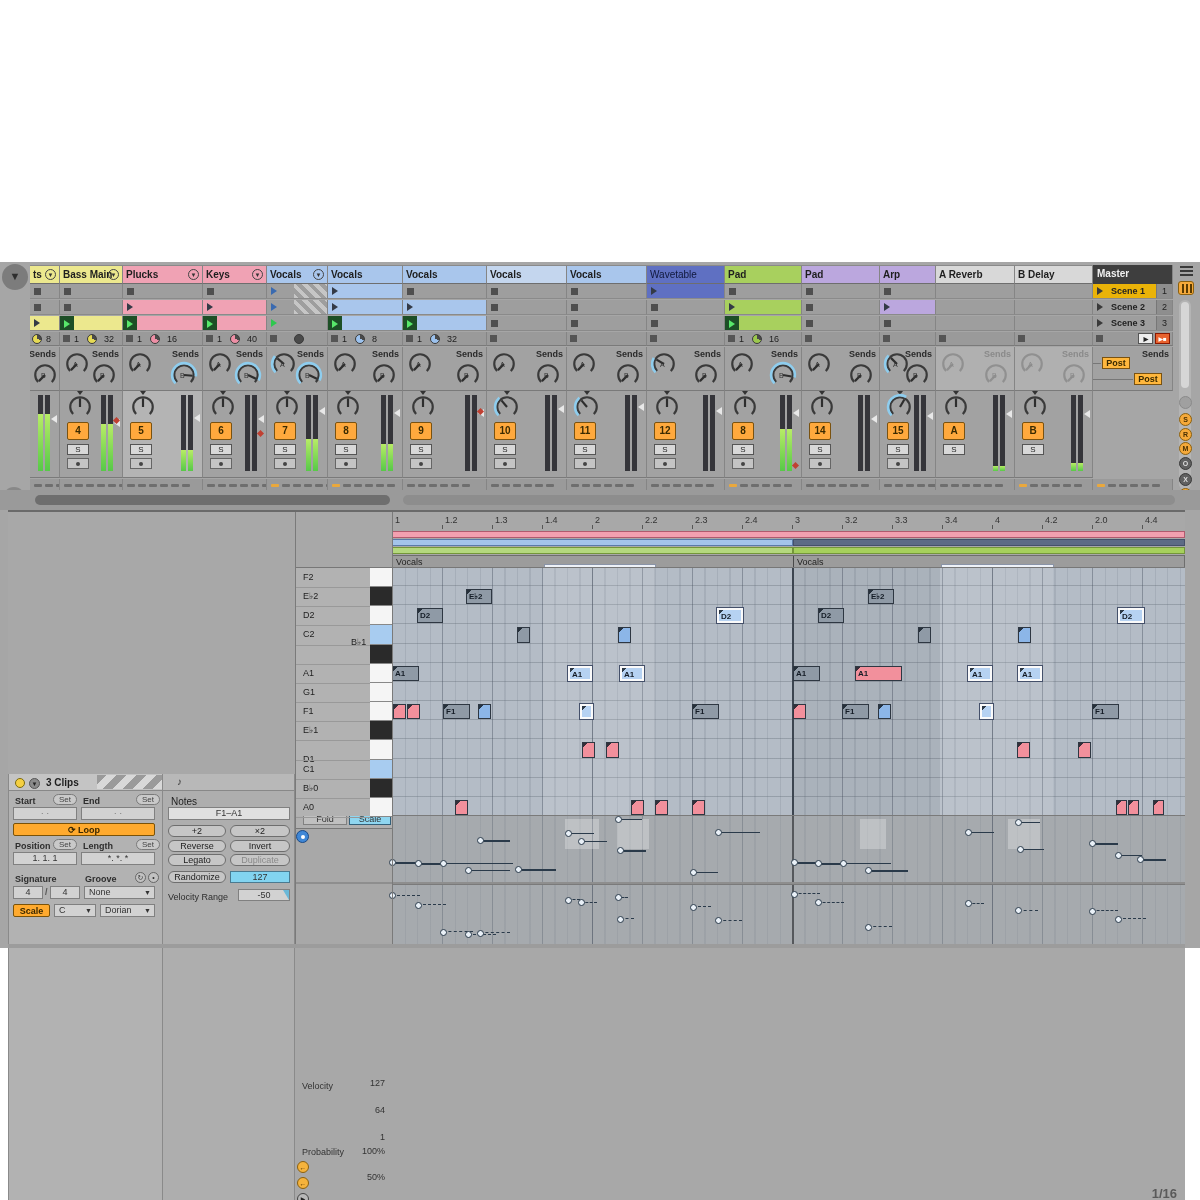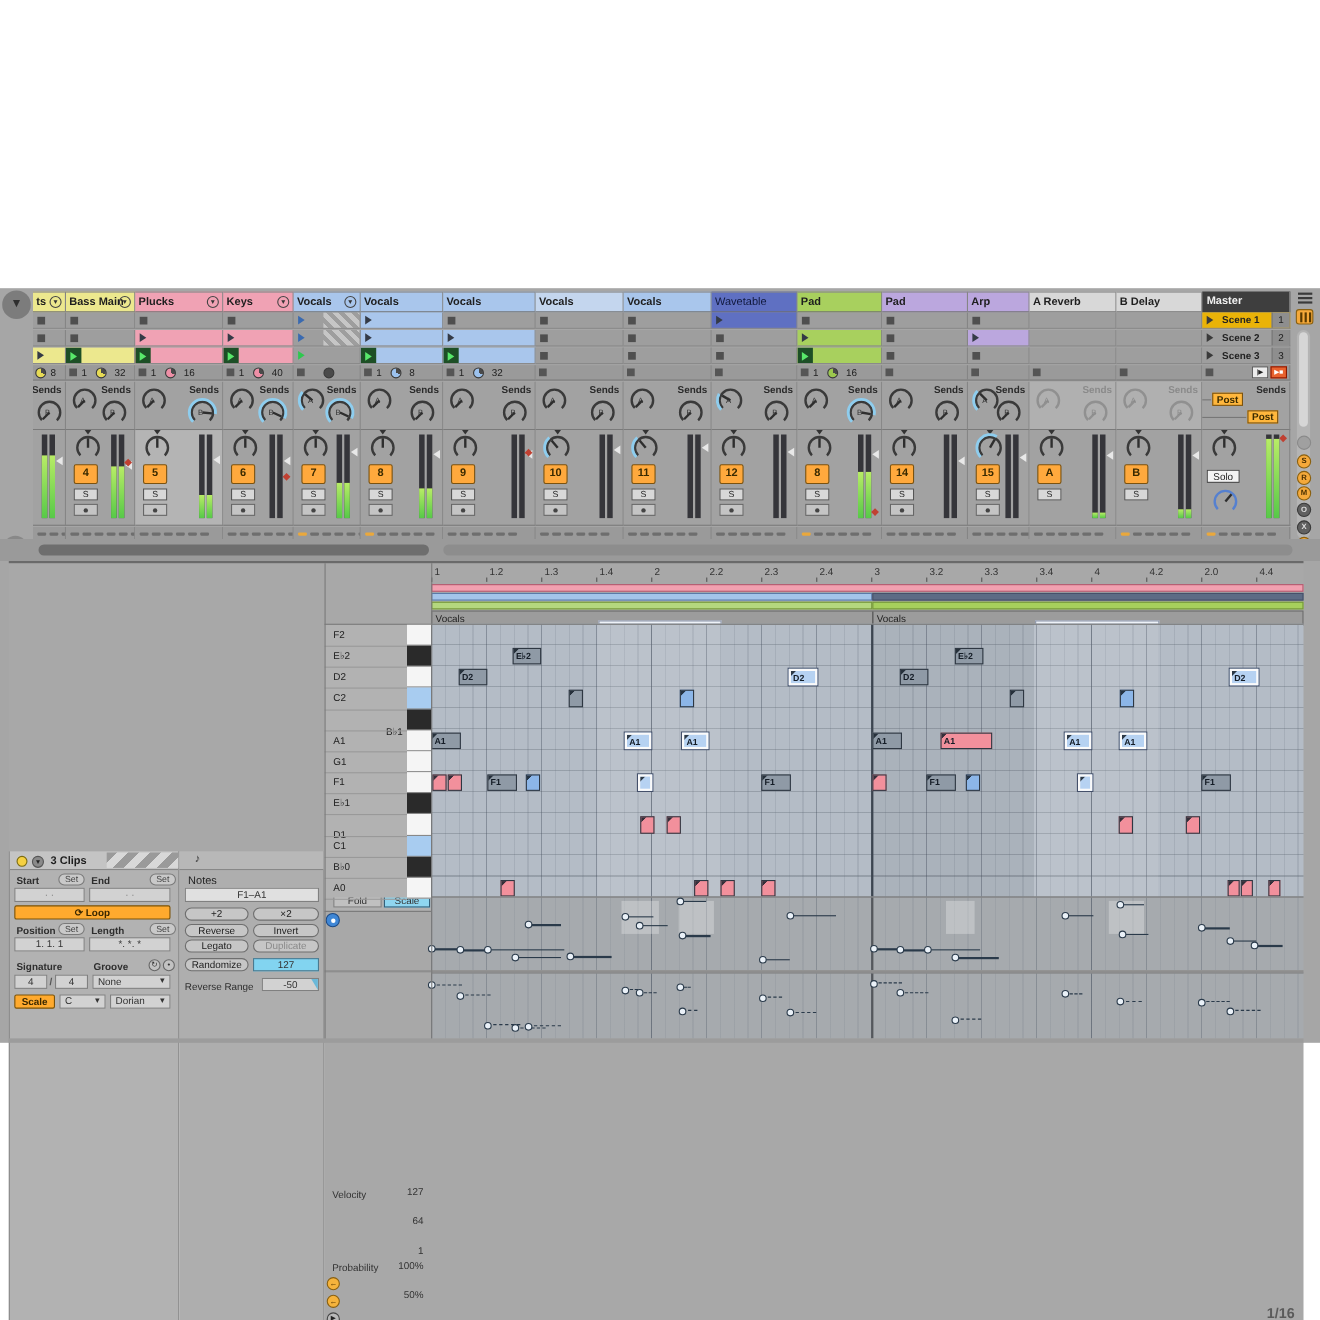--- a/index.html
+++ b/index.html
@@ -850,37 +850,20 @@
           <div style="position: absolute; left: 3px; top: 3px; width: 7px; height: 7px; background: rgb(85, 85, 85);"></div>
           <div style="position: absolute; left: 45px; top: 1px; width: 15px; height: 11px; background: rgb(236, 236, 236); border: 1px solid rgb(85, 85, 85); font-size: 6px; color: rgb(34, 34, 34); text-align: center; line-height: 10px;">|▶</div>
           <div style="position: absolute; left: 62px; top: 1px; width: 15px; height: 11px; background: rgb(232, 98, 46); border: 1px solid rgb(138, 24, 0); font-size: 6px; color: rgb(255, 255, 255); text-align: center; line-height: 10px;">▶■</div>
         </div>
         <div style="position: absolute; left: 1093px; top: 85px; width: 80px; height: 44px; background: rgb(162, 162, 162); border-right: 1px solid rgb(133, 133, 133); border-bottom: 1px solid rgb(122, 122, 122);">
           <div style="position: absolute; right: 3px; top: 2px; font-size: 9px; font-weight: bold; color: rgb(42, 42, 42);">Sends</div>
           <div style="position: absolute; left: 0px; top: 16px; width: 8px; height: 1px; background: rgb(119, 119, 119);"></div>
           <div style="position: absolute; left: 9px; top: 10px; width: 28px; height: 12px; background: rgb(255, 183, 61); border: 1px solid rgb(122, 82, 16); font-size: 9px; font-weight: bold; color: rgb(58, 42, 0); text-align: center; line-height: 11px;">Post</div>
           <div style="position: absolute; left: 0px; top: 32px; width: 40px; height: 1px; background: rgb(119, 119, 119);"></div>
           <div style="position: absolute; left: 41px; top: 26px; width: 28px; height: 12px; background: rgb(255, 183, 61); border: 1px solid rgb(122, 82, 16); font-size: 9px; font-weight: bold; color: rgb(58, 42, 0); text-align: center; line-height: 11px;">Post</div>
-        </div>
-        <div style="position: absolute; left: 1093px; top: 129px; width: 80px; height: 87px; background: rgb(162, 162, 162); border-right: 1px solid rgb(133, 133, 133); border-bottom: 1px solid rgb(122, 122, 122);">
-          <div style="position: absolute; left: 17px; top: 0px; width: 0px; height: 0px; border-left: 3px solid transparent; border-right: 3px solid transparent; border-top: 4px solid rgb(51, 51, 51);"></div>
-          <svg width="26" height="26" viewBox="0 0 24 24" style="position: absolute; left: 7px; top: 3px; overflow: visible;">
-            <circle cx="12" cy="12" r="9" fill="none" stroke="#3a3a3a" stroke-width="2" stroke-dasharray="42.4 56.5" transform="rotate(135 12 12)"></circle>
-            <line x1="12" y1="12" x2="12" y2="4" stroke="#2e2e2e" stroke-width="2"></line>
-          </svg>
-          <div style="position: absolute; left: 4px; top: 36px; width: 30px; height: 12px; background: rgb(242, 242, 242); border: 1px solid rgb(68, 68, 68); font-size: 9px; color: rgb(34, 34, 34); text-align: center; line-height: 11px;">Solo</div>
-          <svg width="26" height="26" viewBox="0 0 24 24" style="position: absolute; left: 8px; top: 52px; overflow: visible;">
-            <circle cx="12" cy="12" r="9" fill="none" stroke="#5580d0" stroke-width="2" stroke-dasharray="42.4 56.5" transform="rotate(135 12 12)"></circle>
-            <line x1="12" y1="12" x2="17.142300877492314" y2="5.871644455048176" stroke="#2e2e2e" stroke-width="2"></line>
-          </svg>
-          <div style="position: absolute; left: 58px; top: 4px; width: 5px; height: 76px; background: rgb(53, 53, 58);"></div>
-          <div style="position: absolute; left: 65px; top: 4px; width: 5px; height: 76px; background: rgb(53, 53, 58);"></div>
-          <div style="position: absolute; left: 58px; top: 8px; width: 5px; height: 72px; background: linear-gradient(rgb(184, 236, 102), rgb(87, 201, 72));"></div>
-          <div style="position: absolute; left: 65px; top: 8px; width: 5px; height: 72px; background: linear-gradient(rgb(184, 236, 102), rgb(87, 201, 72));"></div>
-          <div style="position: absolute; left: 71px; top: 5px; width: 5px; height: 5px; background: rgb(192, 64, 50); transform: rotate(45deg);"></div>
         </div>
         <div style="position: absolute; left: 1093px; top: 217px; width: 80px; height: 13px; background: rgb(154, 154, 154); border-right: 1px solid rgb(133, 133, 133);">
           <div style="position: absolute; left: 4px; top: 5px; width: 8px; height: 3px; border-radius: 1px; background: rgb(234, 168, 60);"></div>
           <div style="position: absolute; left: 15px; top: 5px; width: 8px; height: 3px; border-radius: 1px; background: rgb(110, 110, 110);"></div>
           <div style="position: absolute; left: 26px; top: 5px; width: 8px; height: 3px; border-radius: 1px; background: rgb(110, 110, 110);"></div>
           <div style="position: absolute; left: 37px; top: 5px; width: 8px; height: 3px; border-radius: 1px; background: rgb(110, 110, 110);"></div>
           <div style="position: absolute; left: 48px; top: 5px; width: 8px; height: 3px; border-radius: 1px; background: rgb(110, 110, 110);"></div>
           <div style="position: absolute; left: 59px; top: 5px; width: 8px; height: 3px; border-radius: 1px; background: rgb(110, 110, 110);"></div>
         </div>
         <div style="position: absolute; left: 1180px; top: 4px; width: 13px; height: 11px;">
@@ -951,21 +934,21 @@
       <span class="lbl" style="left:8px;top:22px;font-size:10px;font-weight:normal;color:#222;">Notes</span>
       <div class="box" style="left:5px;top:33px;width:122px;height:13px;background:#e0e0e0;">F1–A1</div>
       <div class="pill" style="left:5px;top:51px;width:58px;height:12px;">+2</div>
       <div class="pill" style="left:67px;top:51px;width:60px;height:12px;">×2</div>
       <div class="pill" style="left:5px;top:66px;width:58px;height:12px;">Reverse</div>
       <div class="pill" style="left:67px;top:66px;width:60px;height:12px;">Invert</div>
       <div class="pill" style="left:5px;top:80px;width:58px;height:12px;">Legato</div>
       <div class="pill" style="left:67px;top:80px;width:60px;height:12px;color:#8a8a8a;">Duplicate</div>
       <div class="pill" style="left:5px;top:97px;width:58px;height:12px;">Randomize</div>
       <div class="box" style="left:67px;top:97px;width:60px;height:12px;background:#82d4f0;border-color:#4a7a90;">127</div>
-      <span class="lbl" style="left:5px;top:118px;font-weight:normal;">Reverse Range</span>
+      <span class="lbl" style="left:5px;top:118px;font-weight:normal;">Velocity Range</span>
       <div class="box" style="left:75px;top:115px;width:52px;height:12px;"><span>-50</span><span style="position:absolute;right:0;top:0;width:0;height:0;border-top:10px solid #6ab8d8;border-left:6px solid transparent;"></span></div>
     </div>
 
     <div id="editor">
       <div class="abs" style="left:0;top:0;width:97px;height:55px;background:#b0b0b0;border-bottom:1px solid #777;"></div>
       <div class="box" style="left:10px;top:18px;width:85px;height:12px;background:#c0c0c0;">Focus</div>
       <div class="box" style="left:8px;top:39px;width:44px;height:12px;background:#c0c0c0;">Fold</div>
       <div class="box" style="left:54px;top:39px;width:42px;height:12px;background:#8fd6f0;border-color:#33607a;">Scale</div>
       <div class="circle" style="left:1px;top:56px;width:13px;height:13px;background:#3f87d6;border:1px solid #1c4a86;">
           <div class="circle" style="left:4px;top:4px;width:4px;height:4px;background:#fff;"></div>
@@ -1038,21 +1021,21 @@
         <div style="position: absolute; left: 0px; top: 19.1538px; width: 75px; height: 1px; background: rgb(153, 153, 153);"></div>
         <div style="position: absolute; left: 8px; top: 23.1538px; font-size: 9px; color: rgb(34, 34, 34);">E♭2</div>
         <div style="position: absolute; left: 75px; top: 19.1538px; width: 22px; height: 19.1538px; background: rgb(42, 42, 42); border-bottom: 1px solid rgb(136, 136, 136);"></div>
         <div style="position: absolute; left: 0px; top: 38.3077px; width: 75px; height: 1px; background: rgb(153, 153, 153);"></div>
         <div style="position: absolute; left: 8px; top: 42.3077px; font-size: 9px; color: rgb(34, 34, 34);">D2</div>
         <div style="position: absolute; left: 75px; top: 38.3077px; width: 22px; height: 19.1538px; background: rgb(245, 245, 245); border-bottom: 1px solid rgb(136, 136, 136);"></div>
         <div style="position: absolute; left: 0px; top: 57.4615px; width: 75px; height: 1px; background: rgb(153, 153, 153);"></div>
         <div style="position: absolute; left: 8px; top: 61.4615px; font-size: 9px; color: rgb(34, 34, 34);">C2</div>
         <div style="position: absolute; left: 75px; top: 57.4615px; width: 22px; height: 19.1538px; background: rgb(168, 204, 240); border-bottom: 1px solid rgb(136, 136, 136);"></div>
         <div style="position: absolute; left: 0px; top: 76.6154px; width: 75px; height: 1px; background: rgb(153, 153, 153);"></div>
-        <div style="position: absolute; left: 8px; top: 92px; font-size: 9px; color: rgb(34, 34, 34); padding-left: 48px;">B♭1</div>
+        <div style="position: absolute; left: 8px; top: 69px; font-size: 9px; color: rgb(34, 34, 34); padding-left: 48px;">B♭1</div>
         <div style="position: absolute; left: 75px; top: 76.6154px; width: 22px; height: 19.1538px; background: rgb(42, 42, 42); border-bottom: 1px solid rgb(136, 136, 136);"></div>
         <div style="position: absolute; left: 0px; top: 95.7692px; width: 75px; height: 1px; background: rgb(153, 153, 153);"></div>
         <div style="position: absolute; left: 8px; top: 99.7692px; font-size: 9px; color: rgb(34, 34, 34);">A1</div>
         <div style="position: absolute; left: 75px; top: 95.7692px; width: 22px; height: 19.1538px; background: rgb(245, 245, 245); border-bottom: 1px solid rgb(136, 136, 136);"></div>
         <div style="position: absolute; left: 0px; top: 114.923px; width: 75px; height: 1px; background: rgb(153, 153, 153);"></div>
         <div style="position: absolute; left: 8px; top: 118.923px; font-size: 9px; color: rgb(34, 34, 34);">G1</div>
         <div style="position: absolute; left: 75px; top: 114.923px; width: 22px; height: 19.1538px; background: rgb(245, 245, 245); border-bottom: 1px solid rgb(136, 136, 136);"></div>
         <div style="position: absolute; left: 0px; top: 134.077px; width: 75px; height: 1px; background: rgb(153, 153, 153);"></div>
         <div style="position: absolute; left: 8px; top: 138.077px; font-size: 9px; color: rgb(34, 34, 34);">F1</div>
         <div style="position: absolute; left: 75px; top: 134.077px; width: 22px; height: 19.1538px; background: rgb(245, 245, 245); border-bottom: 1px solid rgb(136, 136, 136);"></div>

